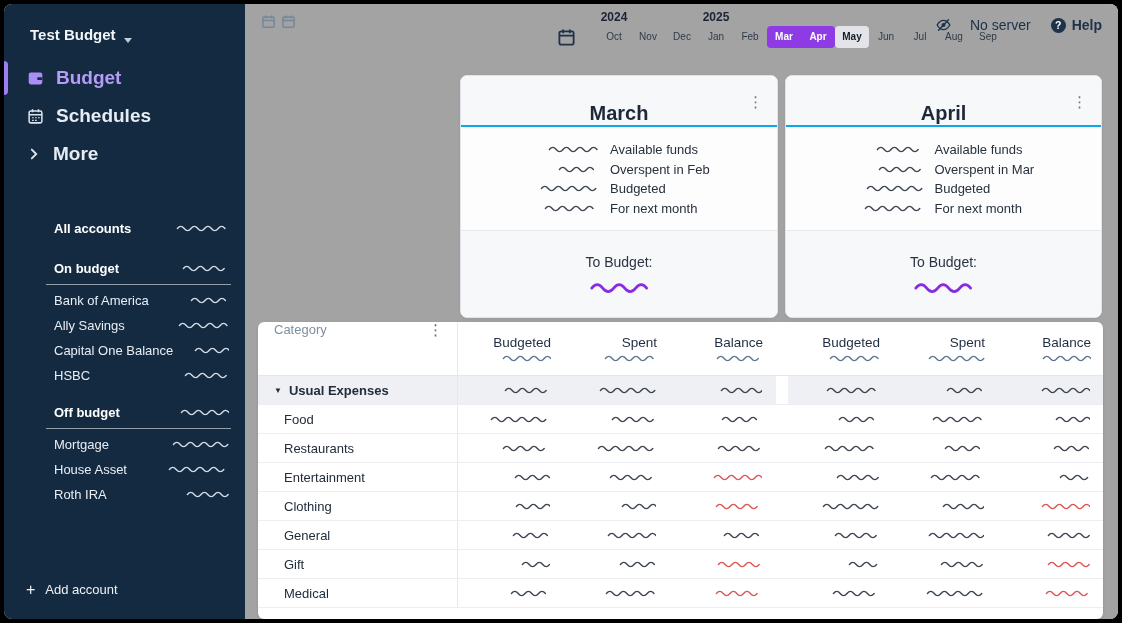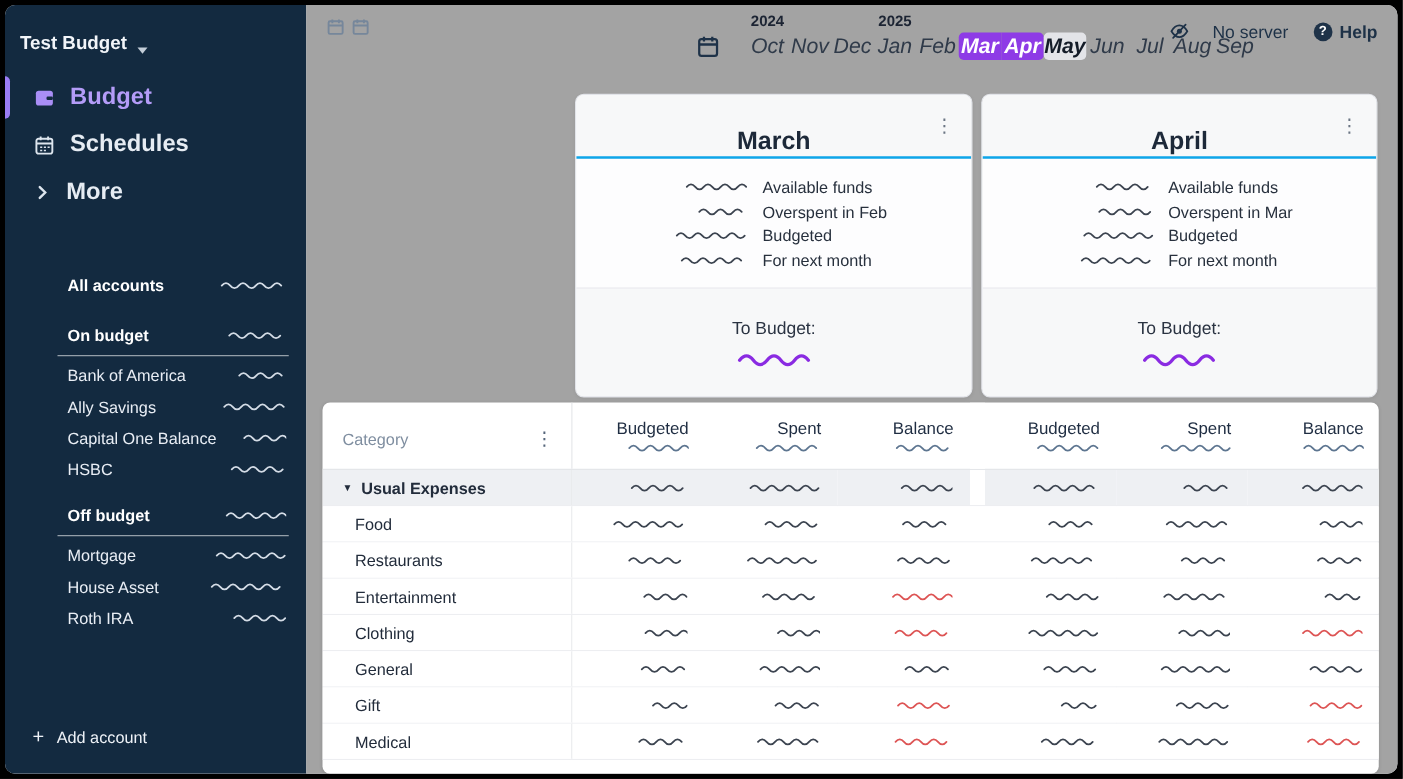--- a/index.html
+++ b/index.html
@@ -1,21 +1,21 @@
 <!DOCTYPE html>
 <html><head>
 <meta charset="utf-8">
 <style>
   * { margin:0; padding:0; box-sizing:border-box; }
   html,body { width:1122px; height:623px; background:#000; font-family:"Liberation Sans", sans-serif; overflow:hidden; }
   .frame { position:absolute; left:4px; top:4px; width:1114px; height:615px; border-radius:8px; overflow:hidden; display:flex; background:#eceef1; }
 
   
   .sidebar { width:241px; background:#132a40; color:#e9eef5; display:flex; flex-direction:column; padding-top:14px; flex-shrink:0; }
-  .budget-title { display:flex; align-items:flex-end; gap:8px; padding:8px 0 6px 12px; font-size:15px; font-weight:bold; color:#f2f5f9; cursor:pointer; }
+  .budget-title { display:flex; align-items:flex-end; gap:8px; padding:8px 0 6px 26px; font-size:15px; font-weight:bold; color:#f2f5f9; cursor:pointer; }
   .caret-down { width:0; height:0; border-left:4.5px solid transparent; border-right:4.5px solid transparent; border-top:5px solid #c3cdd8; margin-top:2px; }
   .nav { margin-top:10px; }
   .nav-item { position:relative; height:38px; display:flex; align-items:center; gap:12px; padding-left:23px; font-size:19px; font-weight:bold; color:#e6ecf3; cursor:pointer; }
   .nav-item svg { flex-shrink:0; }
   .nav-item.active { color:#b49cf8; }
   .nav-item.active .active-bar { position:absolute; left:0; top:2px; width:4px; height:34px; background:#9b7df5; border-radius:0 4px 4px 0; }
   .nav-icon { color:#dde5ee; display:inline-flex; }
   .nav-item.active .nav-icon { color:#a98ef6; }
   .accounts { margin-top:42px; font-size:13px;margin-left:28px; }
   .acct-row { display:flex; justify-content:space-between; align-items:center; padding:5px 16px 5px 22px; cursor:pointer; color:#e9eef5; }
@@ -38,21 +38,21 @@
   .server-group { display:flex; align-items:center; gap:16px; cursor:pointer; }
   .help-group { display:flex; align-items:center; gap:6px; cursor:pointer; font-weight:bold;}
   .qcircle { width:15px; height:15px; border-radius:50%; background:#1e3248; color:#fff; font-size:10.5px; font-weight:bold; display:inline-flex; align-items:center; justify-content:center; }
 
   .monthnav { position:absolute; left:215px; top:4px; width:642px; display:flex; justify-content:center; }
   .monthnav-inner { width:448px; position:relative; }
   .years-row { position:relative; height:18px; font-size:12px; font-weight:bold; color:#1c2433; }
   .year-label { position:absolute; transform:translateX(-50%); top:2px; }
   .months-row { display:flex; align-items:center; }
   .cal-btn { width:24px; display:inline-flex; margin-right:16px; color:#1e3248; cursor:pointer; }
-  .m-cell { width:34px; height:22px; line-height:22px; text-align:center; font-size:17px; color:#2f3a49; border-radius:4px; cursor:pointer;font-style:italic; }
+  .m-cell { width:34px; height:22px; line-height:22px; text-align:center; font-size:10px; color:#2f3a49; border-radius:4px; cursor:pointer; }
   .m-cell.selected { background:#8e3be6; color:#fff; font-weight:bold; border-radius:0; }
   .m-cell.sel-first { border-radius:4px 0 0 4px; }
   .m-cell.sel-last { border-radius:0 4px 4px 0; }
   .m-cell.current { background:#e3e4e8; color:#141c28; font-weight:bold; }
 
   
   .cards-row { margin-left:215px; width:642px; display:flex; gap:7px; flex-shrink:0; }
   .card { width:318px; height:243px; background:#fafbfc; border:1px solid #e2e4e9; border-radius:7px; box-shadow:0 1px 3px rgba(0,0,0,.06); display:flex; flex-direction:column; overflow:hidden; }
   .card-header { position:relative; height:51px; border-bottom:2px solid #0ea5e9; display:flex; align-items:flex-end; justify-content:center; background:#f7f8f9; }
   .card-title { font-size:20px; font-weight:600; color:#1d2939; }
@@ -62,21 +62,21 @@
   .sum-amt { width:100px; display:flex; justify-content:flex-end; padding-right:11px; }
   .sum-label { width:118px; text-align:left; }
   .card-footer { flex:1; background:#f7f8f9; text-align:center; }
   .tobudget-label { margin-top:23px; font-size:14px; color:#2a3342; }
   .tobudget-amt { margin-top:12px; display:inline-flex; cursor:pointer; }
 
   
   .budget-table { margin:4px 0 0 13px; width:845px; background:#fff; border-radius:6px; box-shadow:0 1px 3px rgba(0,0,0,.12); overflow:hidden; flex:1; }
   .t-row { display:grid; grid-template-columns:200px 106px 106px 106px 12px 105px 105px 106px; }
   .t-header { height:54px; border-bottom:1px solid #e4e6e9; }
-  .cat-h { display:flex; align-items:flex-end; justify-content:space-between; padding:0 14px 16px 16px; font-size:13px; color:#7f8ea0; border-right:1px solid #e7e9eb; }
+  .cat-h { display:flex; align-items:flex-start; justify-content:space-between; padding:0 14px 16px 16px; font-size:13px; color:#7f8ea0; border-right:1px solid #e7e9eb; }
   .cat-h .dots { position:static; transform:none; color:#55657a; }
   .col-h { display:flex; flex-direction:column; align-items:flex-end; justify-content:center; gap:5px; padding-right:13px; font-size:13.5px; font-weight:500; color:#1f2d42; }
   .body-row { height:29px; border-bottom:1px solid #edeef1; }
   .cat-cell { display:flex; align-items:center; padding-left:16px; font-size:13px; color:#222c3b; border-right:1px solid #e7e9eb; background:#fff; cursor:pointer; }
   .group-row .cat-cell, .group-row .amt-cell { background:#eef0f3; }
   .group-row .cat-cell { font-weight:bold; gap:7px; }
   .tri { font-size:8px; color:#222c3b; }
   .child .cat-cell { padding-left:26px; }
   .amt-cell { display:flex; align-items:center; justify-content:flex-end; padding-right:14px; background:#fff; cursor:pointer; }
   .gap-cell { background:#fff; }

